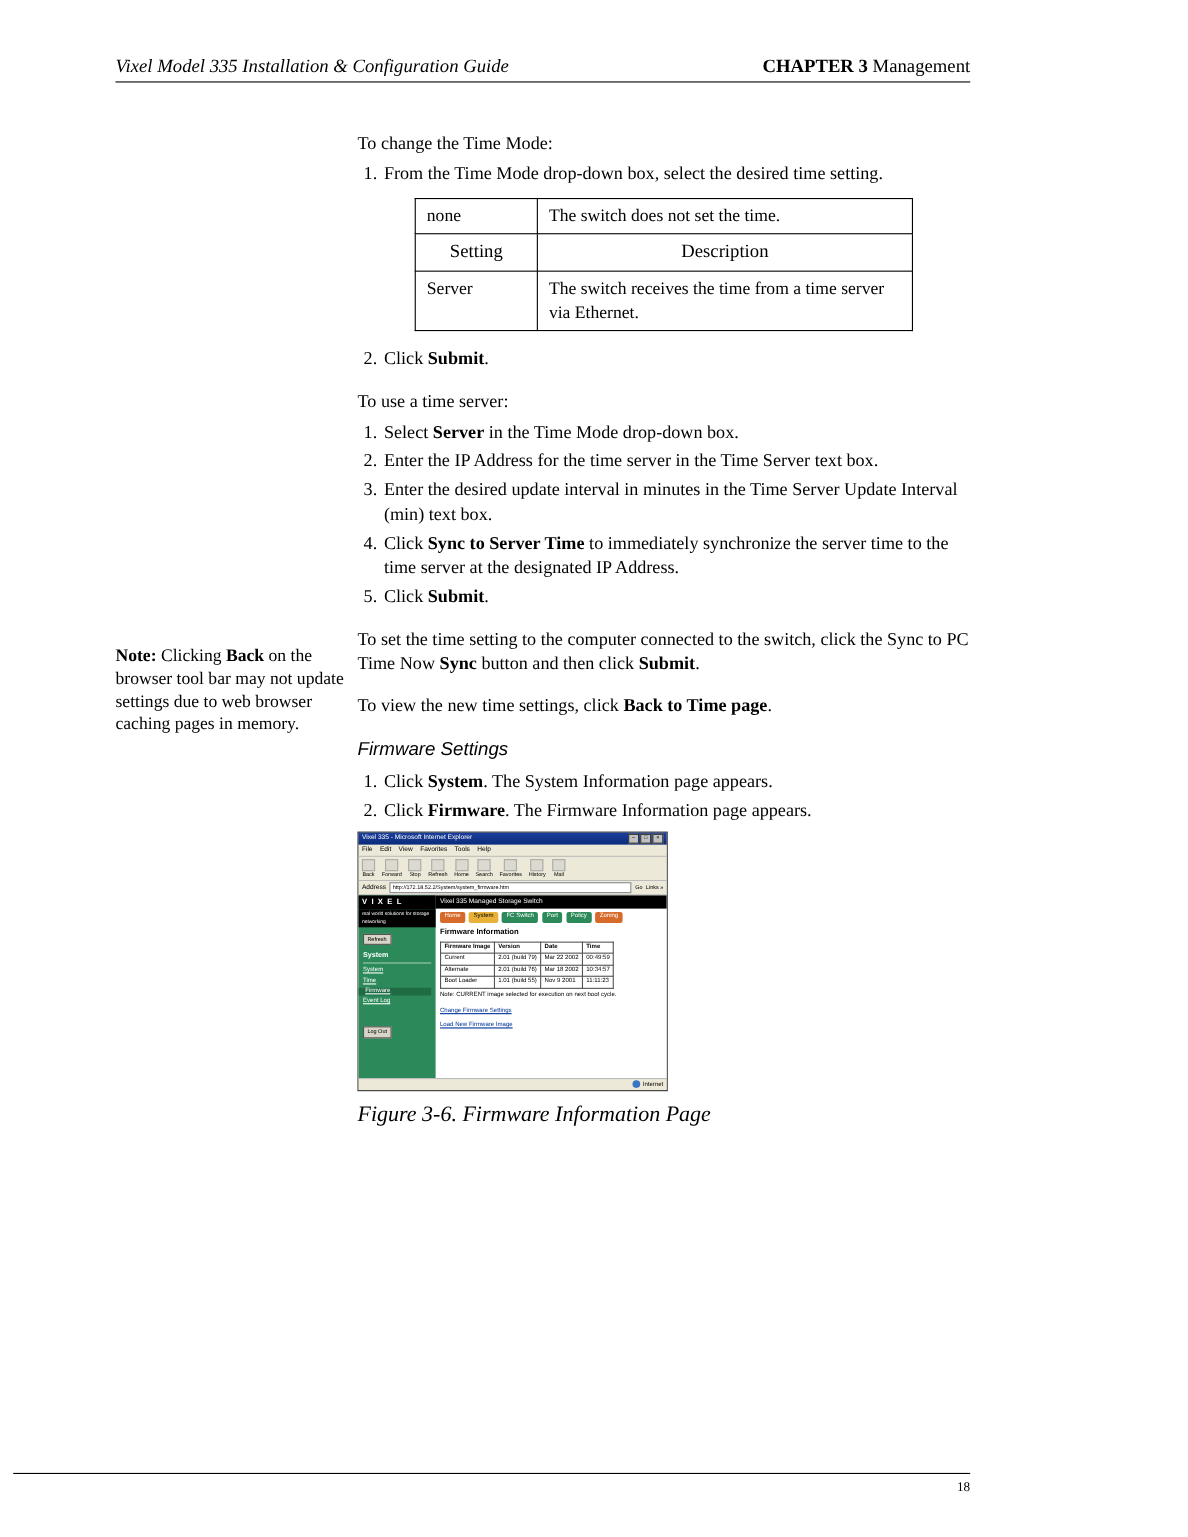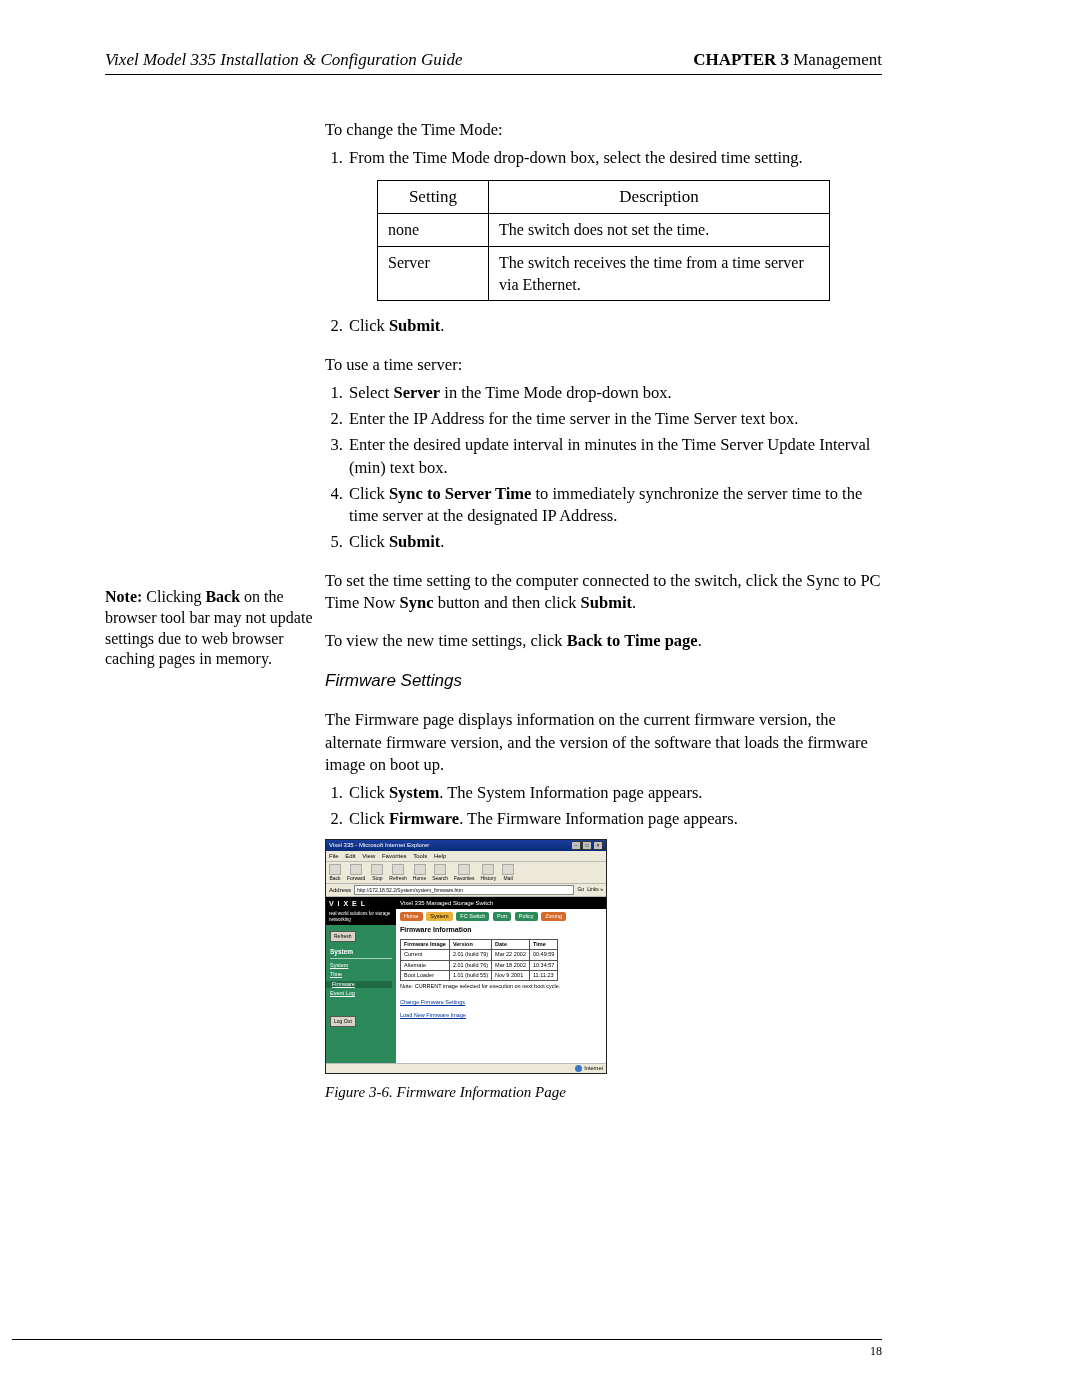--- a/index.html
+++ b/index.html
@@ -84,21 +84,21 @@
   }
   .subhead {
     font-style: italic;
     font-size: 17px;
     margin-top: 18px;
     margin-bottom: 6px;
     font-family: Arial, sans-serif;
   }
   .figure-caption {
     font-style: italic;
-    font-size: 15px;
+    font-size: 20px;
     margin-top: 8px;
   }
   .footer {
     position: absolute;
     right: 105px;
     bottom: 38px;
     border-top: 1px solid #000;
     width: 870px;
     text-align: right;
     padding-top: 4px;
@@ -328,27 +328,27 @@
 
     <div class="main-col">
       <p>To change the Time Mode:</p>
       <ol>
         <li>From the Time Mode drop-down box, select the desired time setting.</li>
       </ol>
 
       <table class="settings-table">
         <tbody>
             <tr>
+              <td>none</td>
+              <td>The switch does not set the time.</td>
+            </tr>
+        <tr>
           <th>Setting</th>
           <th>Description</th>
         </tr>
-        <tr>
-              <td>none</td>
-              <td>The switch does not set the time.</td>
-            </tr>
         <tr>
               <td>Server</td>
               <td>The switch receives the time from a time server via Ethernet.</td>
             </tr>
       </tbody>
         </table>
 
       <ol start="2">
         <li><span>Click </span><span class="bold">Submit</span><span>.</span></li>
       </ol>
@@ -360,21 +360,20 @@
         <li>Enter the desired update interval in minutes in the Time Server Update Interval (min) text box.</li>
         <li><span>Click </span><span class="bold">Sync to Server Time</span><span> to immediately synchronize the server time to the time server at the designated IP Address.</span></li>
         <li><span>Click </span><span class="bold">Submit</span><span>.</span></li>
       </ol>
 
       <p><span>To set the time setting to the computer connected to the switch, click the Sync to PC Time Now </span><span class="bold">Sync</span><span> button and then click </span><span class="bold">Submit</span><span>.</span></p>
 
       <p><span>To view the new time settings, click </span><span class="bold">Back to Time page</span><span>.</span></p>
 
       <div class="subhead">Firmware Settings</div>
-      <p>The Firmware page displays information on the current firmware version, the alternate firmware version, and the version of the software that loads the firmware image on boot up.</p>
       <ol>
         <li><span>Click </span><span class="bold">System</span><span>. The System Information page appears.</span></li>
         <li><span>Click </span><span class="bold">Firmware</span><span>. The Firmware Information page appears.</span></li>
       </ol>
 
       <div class="shot">
         <div class="shot-titlebar">
           <span>Vixel 335 - Microsoft Internet Explorer</span>
           <span class="btns"><span>–</span><span>□</span><span>×</span></span>
         </div>

